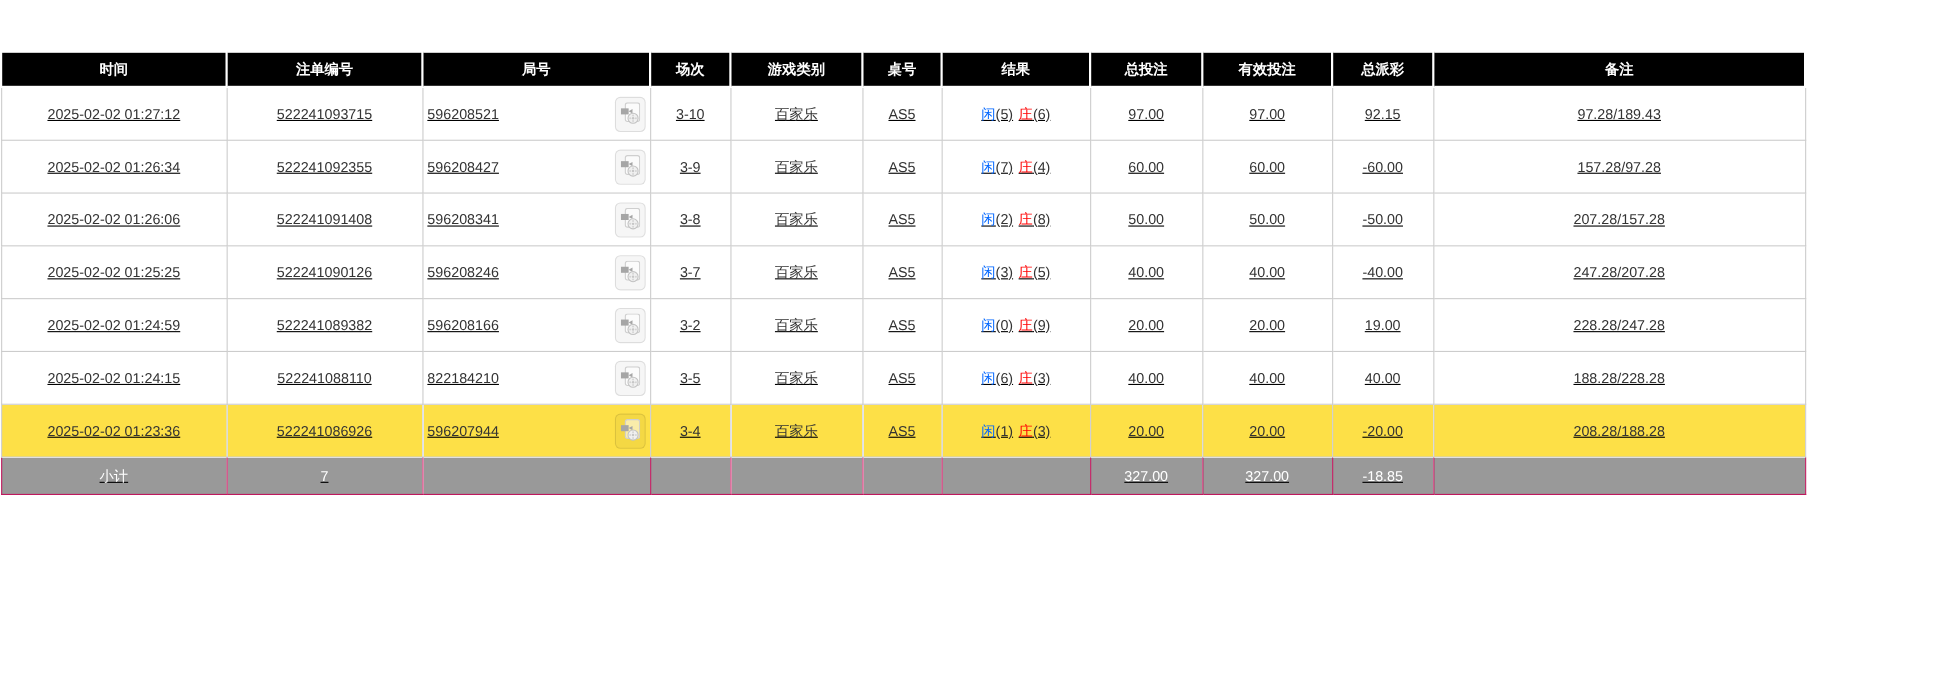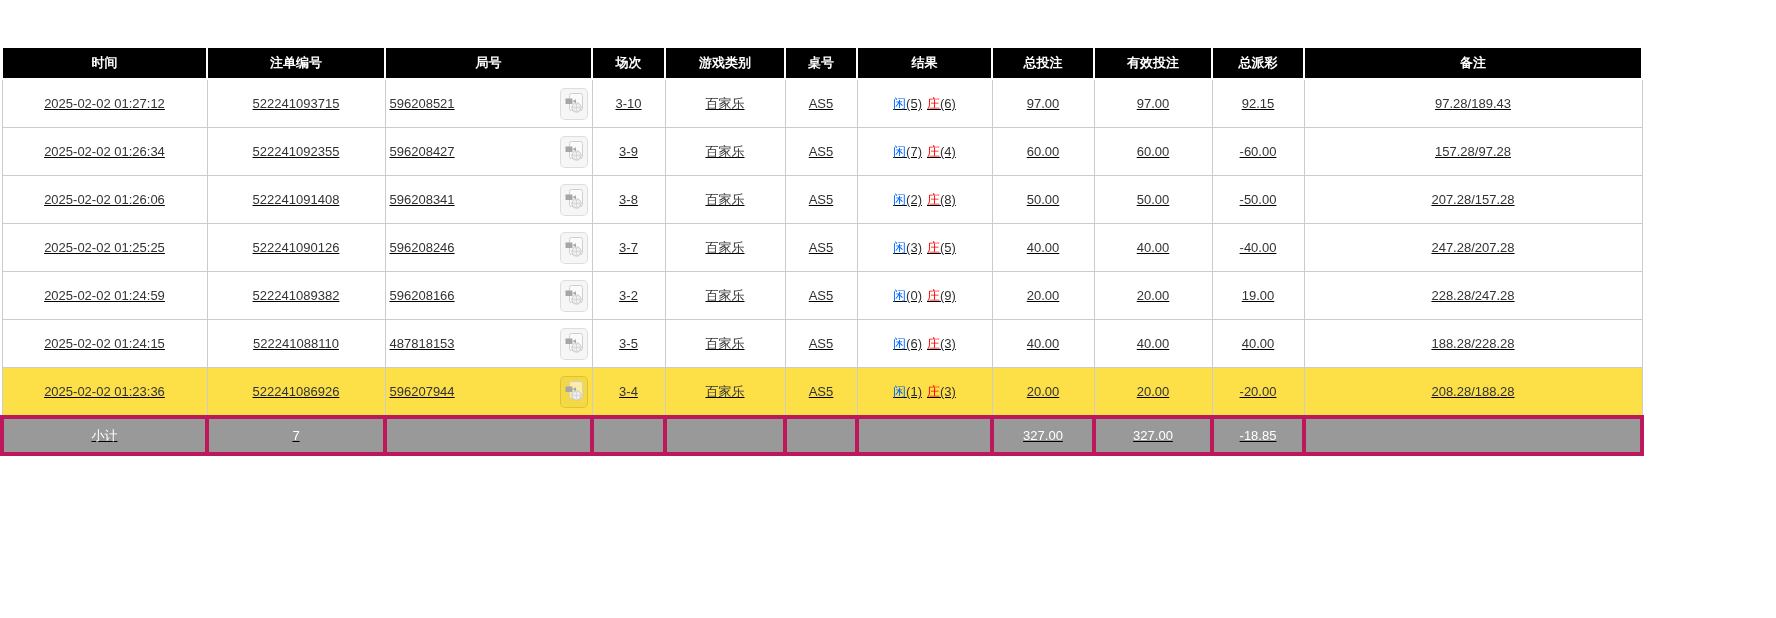--- a/index.html
+++ b/index.html
@@ -41,21 +41,21 @@
     border: 1px solid #cccccc;
     background: #ffffff;
     white-space: nowrap;
     overflow: hidden;
   }
   tr.highlight td { background: #fde047; }
   tr.summary td {
     background: #999999;
     color: #ffffff;
     height: 33px;
-    border: 4px solid #be185d;
+    border: 1px solid #be185d;
   }
   .blue { color: #0066ff; }
   .red  { color: #ff0000; }
   .player { color: #0066ff; }
   .banker { color: #ff0000; }
   .result-score { color: #333333; }
   .result-gap { display: inline-block; width: 5px; }
   .round-wrap {
     display: flex;
     align-items: center;
@@ -268,21 +268,21 @@
     <td class="blue">20.00</td>
     <td>20.00</td>
     <td>19.00</td>
     <td>228.28/247.28</td>
   </tr>
         <tr>
     <td>2025-02-02 01:24:15</td>
     <td>522241088110</td>
     <td>
       <div class="round-wrap">
-        <span>487818153</span>
+        <span>822184210</span>
         <button class="video-btn">
           <svg width="18" height="21" viewBox="0 0 18 21">
             <rect x="4.5" y="0.5" width="13" height="17" rx="2" fill="rgba(255,255,255,0.55)" stroke="#cfcfcf"></rect>
             <rect x="0.5" y="5.5" width="7" height="5.5" fill="#a6a6a6"></rect>
             <path d="M7.5 8.2 L11 6.2 V10.2 Z" fill="#a6a6a6"></path>
             <circle cx="11.5" cy="14.5" r="4.6" fill="#f0f0f0" stroke="#c2c2c2"></circle>
             <circle cx="11.5" cy="14.5" r="1.1" fill="#c6c6c6"></circle>
             <circle cx="11.5" cy="11.9" r="0.9" fill="#d4d4d4"></circle>
             <circle cx="11.5" cy="17.1" r="0.9" fill="#d4d4d4"></circle>
             <circle cx="8.9" cy="14.5" r="0.9" fill="#d4d4d4"></circle>

